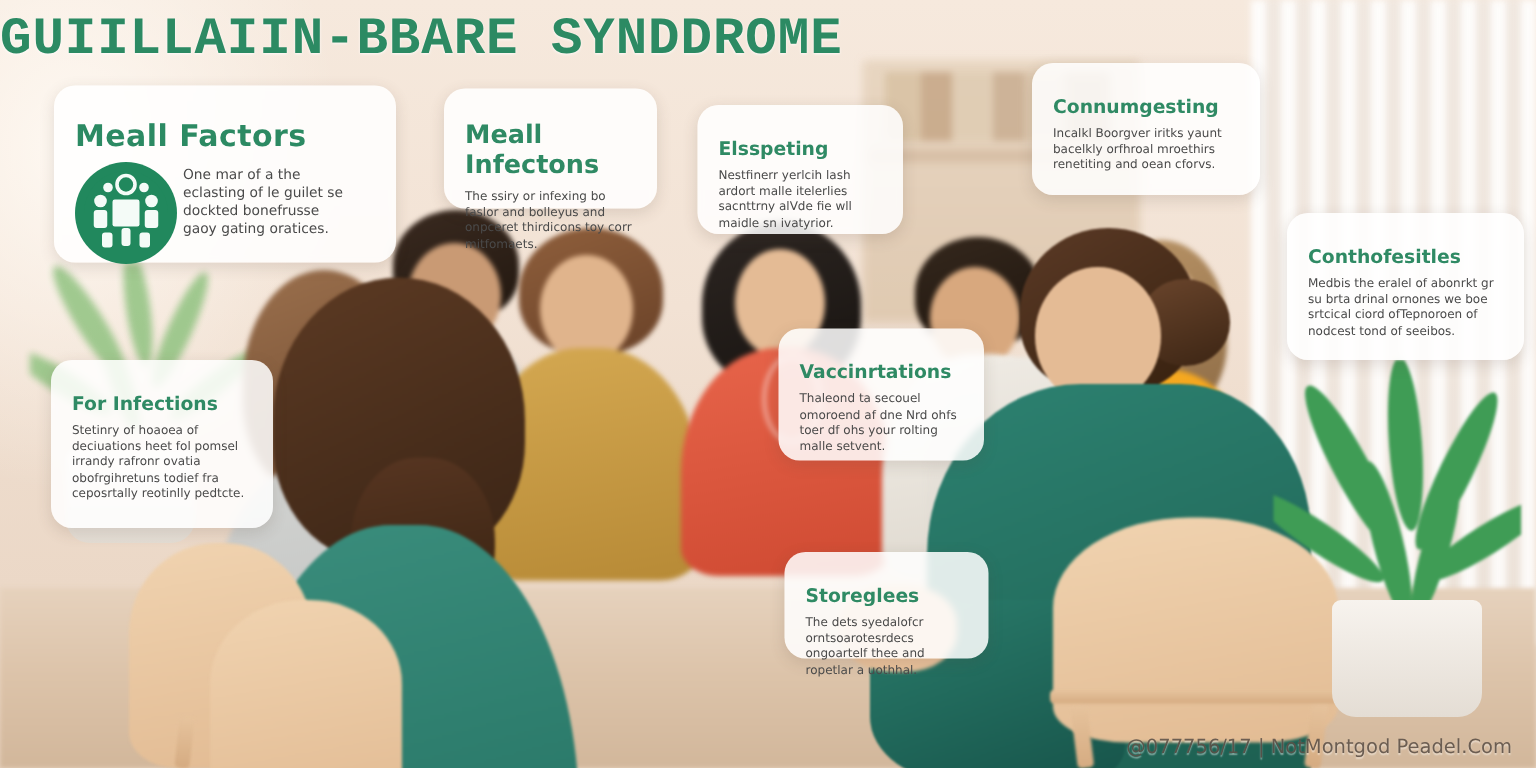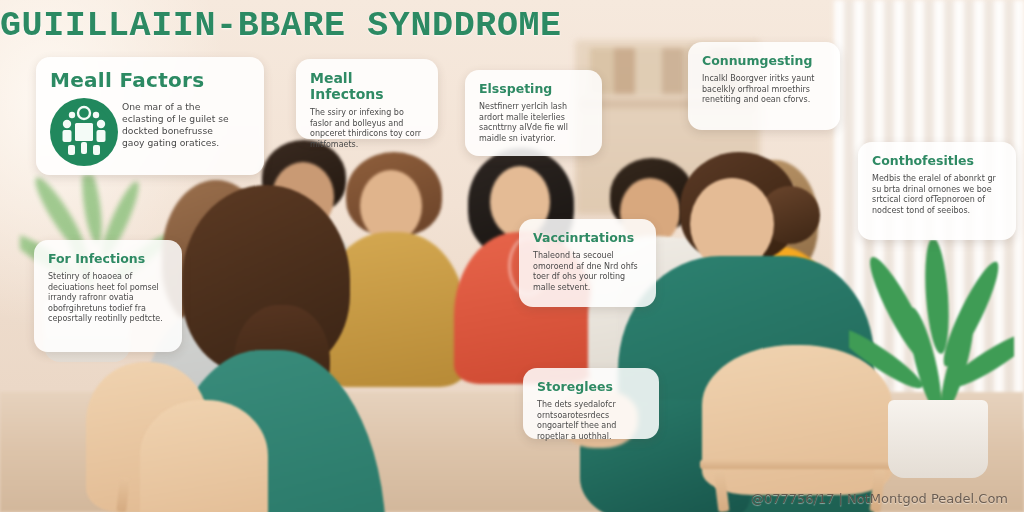--- a/index.html
+++ b/index.html
@@ -95,21 +95,21 @@
     text-shadow:0 1px 2px rgba(255,255,255,.8);
     font-family:Liberation Mono, monospace;
   }
 
   
   .card{
     position:absolute;
     background:rgba(255,255,255,.86);
     border-radius:14px;
     box-shadow:0 3px 10px rgba(90,70,55,.16);
-    padding:11px 14px 12px 14px;
+    padding:21px 14px 12px 14px;
     box-sizing:border-box;
     backdrop-filter:blur(2px);
   }
   .card h3{
     margin:0 0 6px 0;
     color:#2f8a64;
     font-weight:bold;
     font-family:"DejaVu Sans", sans-serif;
   }
   .card p{
@@ -123,21 +123,21 @@
   #card-risk .rowflex{display:flex;align-items:flex-start;gap:4px;}
   #card-risk p{font-size:9.2px;width:112px;padding-top:3px;}
 
   .risk-icon{
     width:68px;height:68px;border-radius:50%;
     background:#21885d;flex:0 0 68px;position:relative;overflow:hidden;
   }
   .risk-icon svg{position:absolute;left:0;top:0;}
 
   #card-meal{left:296px;top:59px;width:142px;height:80px;}
-  #card-meal h3{font-size:14px;}
+  #card-meal h3{font-size:17px;}
   #card-meal p{font-size:8px;}
 
   #card-elsp{left:465px;top:70px;width:137px;height:86px;}
   #card-elsp h3{font-size:12.5px;}
   #card-elsp p{font-size:8px;}
 
   #card-conn{left:688px;top:42px;width:152px;height:88px;}
   #card-conn h3{font-size:12.5px;}
   #card-conn p{font-size:8px;}
 

